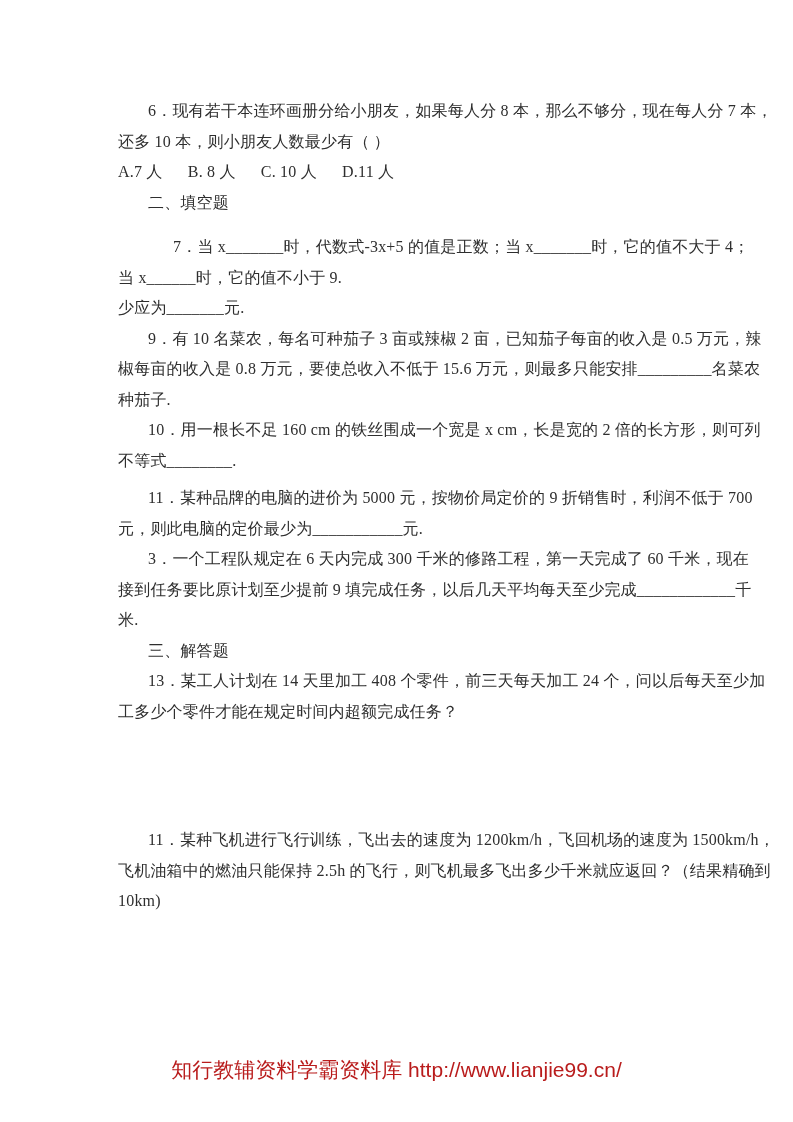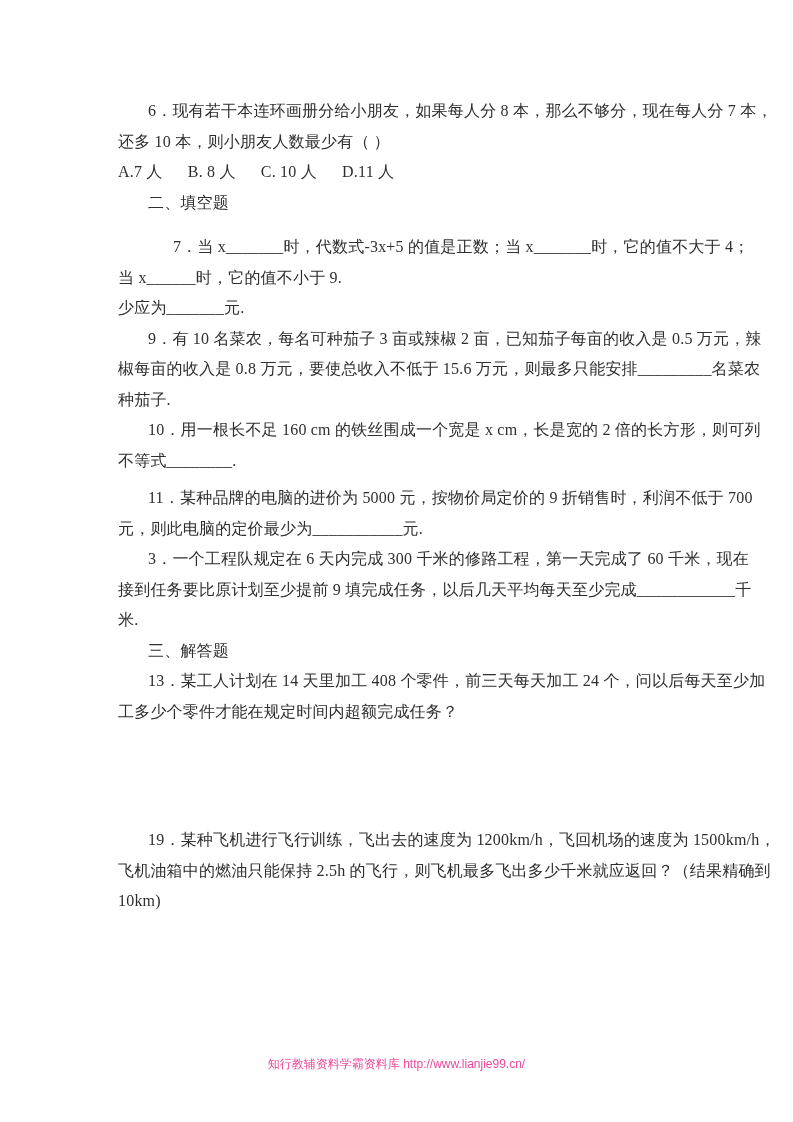--- a/index.html
+++ b/index.html
@@ -33,22 +33,22 @@
   .g15 { margin-top: 14px; }    
   .g5  { margin-top: 7px; }     
   .gBig { margin-top: 98px; }   
   .footer {
     position: absolute;
     left: 0;
     right: 0;
     top: 1056px;
     text-align: center;
     font-family: "Liberation Sans", "DejaVu Sans", sans-serif;
-    font-size: 12px;
-    color: #ec4899;
+    font-size: 21px;
+    color: #b91c1c;
   }
 </style>
 </head>
 <body>
 
 <div class="page">
   <div class="content">
     <div class="ln i1">6．现有若干本连环画册分给小朋友，如果每人分 8 本，那么不够分，现在每人分 7 本，</div>
     <div class="ln">还多 10 本，则小朋友人数最少有（ ）</div>
     <div class="ln">A.7 人      B. 8 人      C. 10 人      D.11 人</div>
@@ -62,19 +62,19 @@
     <div class="ln i1">10．用一根长不足 160 cm 的铁丝围成一个宽是 x cm，长是宽的 2 倍的长方形，则可列</div>
     <div class="ln">不等式________.</div>
     <div class="ln i1 g5">11．某种品牌的电脑的进价为 5000 元，按物价局定价的 9 折销售时，利润不低于 700</div>
     <div class="ln">元，则此电脑的定价最少为___________元.</div>
     <div class="ln i1">3．一个工程队规定在 6 天内完成 300 千米的修路工程，第一天完成了 60 千米，现在</div>
     <div class="ln">接到任务要比原计划至少提前 9 填完成任务，以后几天平均每天至少完成____________千</div>
     <div class="ln">米.</div>
     <div class="ln i1">三、解答题</div>
     <div class="ln i1">13．某工人计划在 14 天里加工 408 个零件，前三天每天加工 24 个，问以后每天至少加</div>
     <div class="ln">工多少个零件才能在规定时间内超额完成任务？</div>
-    <div class="ln i1 gBig">19．某种飞机进行飞行训练，飞出去的速度为 1200km/h，飞回机场的速度为 1500km/h，</div>
+    <div class="ln i1 gBig">11．某种飞机进行飞行训练，飞出去的速度为 1200km/h，飞回机场的速度为 1500km/h，</div>
     <div class="ln">飞机油箱中的燃油只能保持 2.5h 的飞行，则飞机最多飞出多少千米就应返回？（结果精确到</div>
     <div class="ln">10km)</div>
   </div>
 
   <div class="footer">知行教辅资料学霸资料库 http://www.lianjie99.cn/</div>
 </div>
 
 </body></html>

